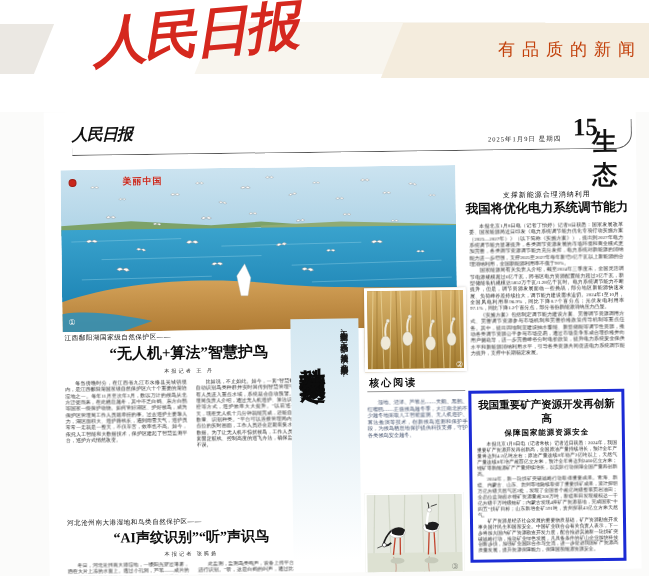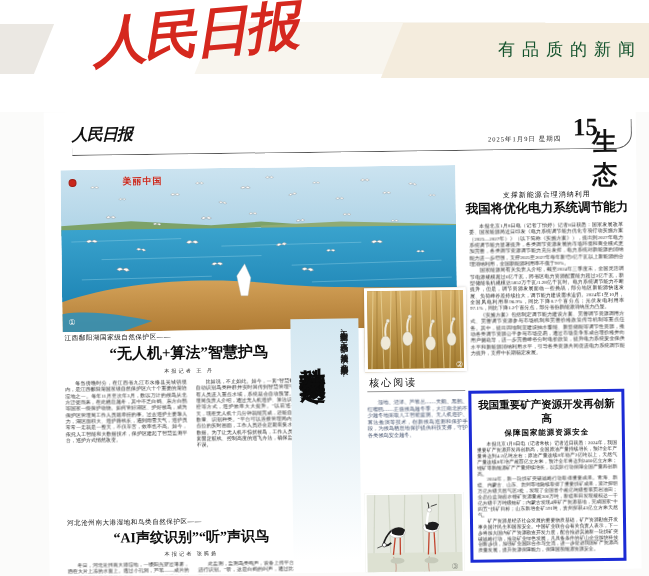--- a/index.html
+++ b/index.html
@@ -9,21 +9,21 @@
   
   .banner { position:absolute; left:0; top:0; width:649px; height:112px; background:#fff; }
   .band { position:absolute; transform:skewX(-22deg); }
   .band-left  { left:-14px; top:24px; width:58px;  height:50px; background:#ebe8e3; }
   .band-faint { left:205px; top:22px; width:330px; height:52px; background:#f8f5ee; }
   .band-cream { left:392px; top:23px; width:300px; height:55px; background:#f4ecdd; }
   .brand-logo { position:absolute; left:92px; top:6px; font-size:54px; line-height:1;
                 color:#d5281e; font-weight:bold; font-style:italic;
                 font-family:"DejaVu Serif", serif; transform:rotate(-5deg);
                 letter-spacing:-3px; white-space:nowrap; }
-  .tagline { position:absolute; left:498px; top:38px; font-size:17px; color:#14532d;
+  .tagline { position:absolute; left:498px; top:38px; font-size:17px; color:#c2410c;
              letter-spacing:7px; white-space:nowrap; font-family:"Liberation Serif", serif; }
 
   
   .page { position:absolute; left:44px; top:112px; width:592px; height:464px;
           background:#fff; overflow:hidden; transform:rotate(-0.75deg);
           transform-origin:30px 30px; }
   .abs { position:absolute; }
 
   .masthead { left:28px; top:13px; font-size:16px; font-weight:bold; font-style:italic;
               color:#111; font-family:"DejaVu Serif", serif; letter-spacing:-1px; }
@@ -75,21 +75,21 @@
 
   
   .center-strip { left:244px; top:210px; width:68px; height:254px;
                   background:linear-gradient(180deg,#d3e7f1 0%,#e8f2f7 45%,#ffffff 95%); }
   .v-subtitle { left:292px; top:216px; height:218px; writing-mode:vertical-rl;
                 font-size:7.5px; letter-spacing:.6px; color:#1a1a1a; font-weight:bold; }
   .v-headline { left:248px; top:238px; height:228px; writing-mode:vertical-rl;
                 font-size:26px; font-weight:bold; color:#0c0c0c; letter-spacing:1.5px;
                 font-family:"Liberation Serif", serif; }
 
-  .core-label { left:322px; top:268px; font-size:10px; font-weight:normal; color:#111;
+  .core-label { left:322px; top:268px; font-size:10px; font-weight:bold; color:#111;
                 letter-spacing:2px; }
   .core-rule { left:320px; top:283px; width:98px; border-top:1px solid #9a9a9a; }
   .core-text { left:320px; top:291px; width:100px; height:90px; color:#364562;
                font-size:5.2px; line-height:6.6px; }
 
   
   .power-kicker { left:424px; top:84px; width:156px; text-align:center; font-size:7px;
                   color:#111; letter-spacing:1px; }
   .power-headline { left:418px; top:94px; width:168px; font-size:12.5px; }
   .power-body { left:424px; top:117px; width:154px; height:164px; overflow:hidden; }

